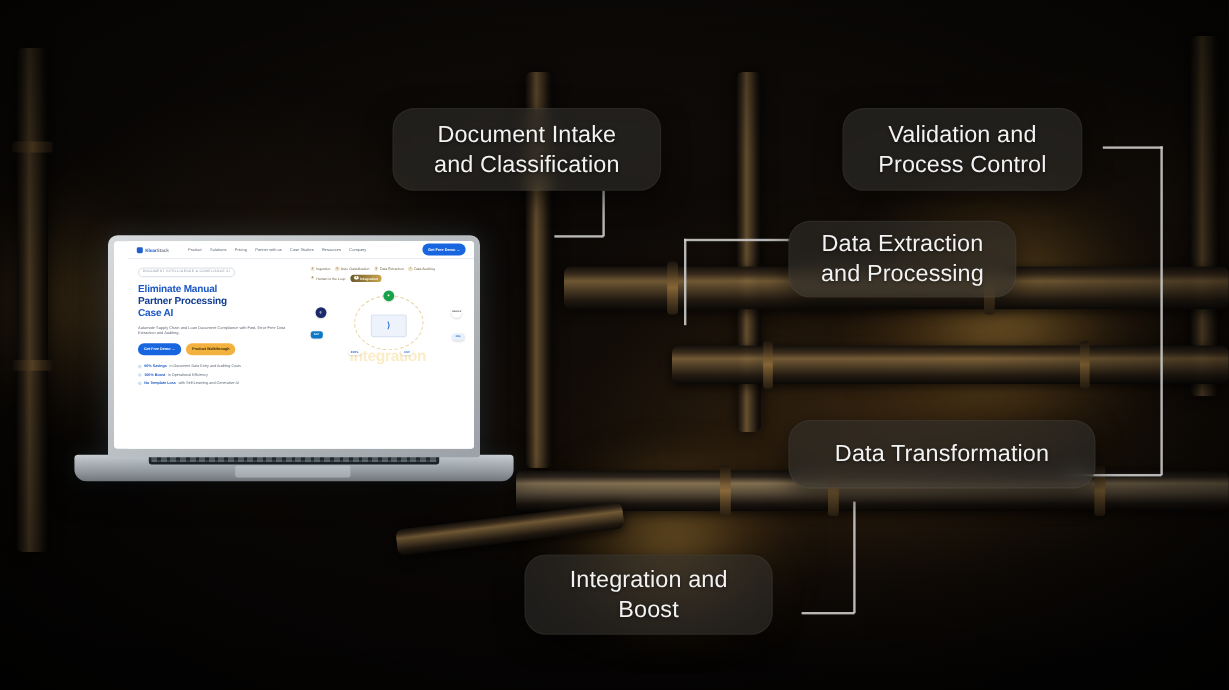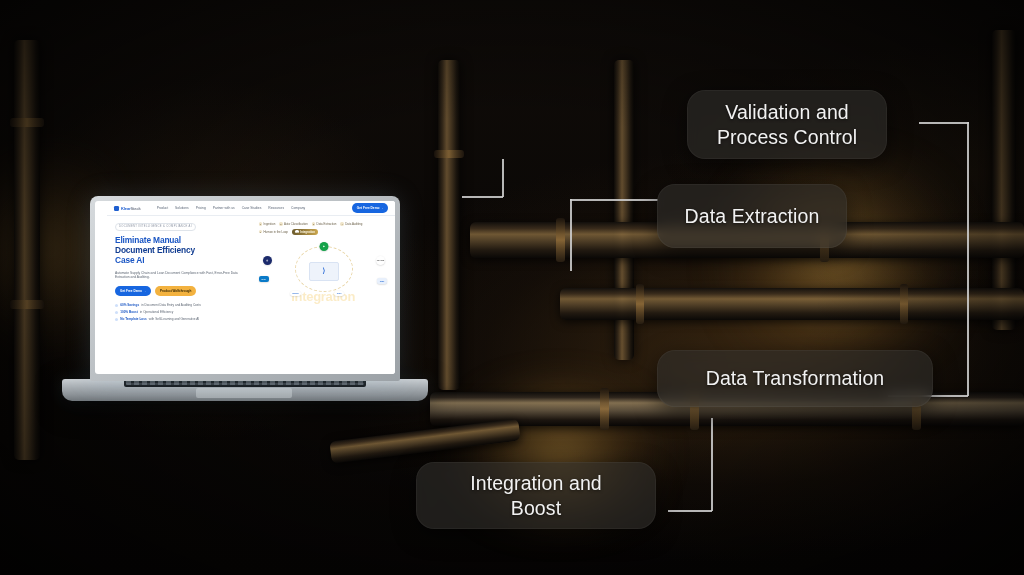--- a/index.html
+++ b/index.html
@@ -99,24 +99,24 @@
     padding: 12px 20px;
     background: rgba(48,46,44,0.60);
     backdrop-filter: blur(7px);
     -webkit-backdrop-filter: blur(7px);
     box-shadow: 0 6px 22px rgba(0,0,0,0.55), inset 0 0 0 1px rgba(255,255,255,0.045);
     font-family: "Liberation Sans", sans-serif;
     font-weight: 400;
     text-shadow: 0 1px 3px rgba(0,0,0,0.55);
   }
   #chip-0 { left: 327px; top: 90px;  width: 224px; height: 69px; }
-  #chip-1 { left: 687px; top: 90px;  width: 200px; height: 69px; }
+  #chip-1 { left: 702px; top: 90px;  width: 200px; height: 69px; }
   #chip-2 { left: 657px; top: 184px; width: 190px; height: 64px; }
-  #chip-3 { left: 657px; top: 350px; width: 276px; height: 57px; }
-  #chip-4 { left: 416px; top: 462px; width: 240px; height: 67px; }
+  #chip-3 { left: 657px; top: 350px; width: 256px; height: 57px; }
+  #chip-4 { left: 437px; top: 462px; width: 207px; height: 67px; }
 
   
   .conn { position: absolute; background: #cfcfcf; opacity: .88; }
   .conn.h { height: 1.6px; }
   .conn.v { width: 1.6px; }
 
   
   .laptop { position: absolute; left: 62px; top: 196px; width: 366px; height: 250px; }
   .lid {
     position: absolute; left: 28px; top: 0; width: 310px; height: 185px;
@@ -284,29 +284,36 @@
   <div class="conn h" style="left:919px;top:122px;width:50px;"></div>
   <div class="conn v" style="left:967px;top:122px;height:274px;"></div>
   <div class="conn h" style="left:888px;top:395px;width:80px;"></div>
 
   <div class="conn h" style="left:570px;top:199px;width:88px;"></div>
   <div class="conn v" style="left:570px;top:199px;height:72px;"></div>
 
   <div class="conn h" style="left:668px;top:510px;width:44px;"></div>
   <div class="conn v" style="left:711px;top:418px;height:93px;"></div>
 
+  <div class="chip" id="chip-0">
+    <span>
+      <span>Document Intake</span><br>
+      <span>and Classification</span>
+    </span>
+  </div>
   <div class="chip" id="chip-1">
     <span>
       <span>Validation and</span><br>
       <span>Process Control</span>
     </span>
   </div>
   <div class="chip" id="chip-2">
     <span>
       <span>Data Extraction</span><br>
+      <span>and Processing</span>
     </span>
   </div>
   <div class="chip" id="chip-3">
     <span>Data Transformation</span>
   </div>
   <div class="chip" id="chip-4">
     <span>
       <span>Integration and</span><br>
       <span>Boost</span>
     </span>
@@ -335,21 +342,21 @@
               <span>Company</span>
             </div>
             <div class="nav-cta">Get Free Demo  →</div>
           </div>
 
           <div class="hero">
             <div class="hero-l">
               <div class="eyebrow">DOCUMENT INTELLIGENCE &amp; COMPLIANCE AI</div>
               <div class="h1">
                 <span>Eliminate Manual</span><br>
-                <b>Document Efficiency</b><br>
+                <b>Partner Processing</b><br>
                 <span>Case AI</span>
               </div>
               <div class="sub">Automate Supply Chain and Loan Document Compliance with Fast, Error-Free Data Extraction and Auditing.</div>
               <div class="btns">
                 <div class="btn-a">Get Free Demo  →</div>
                 <div class="btn-b">Product Walkthrough</div>
               </div>
               <div class="feats">
                 <div class="feat">
                   <i></i>

